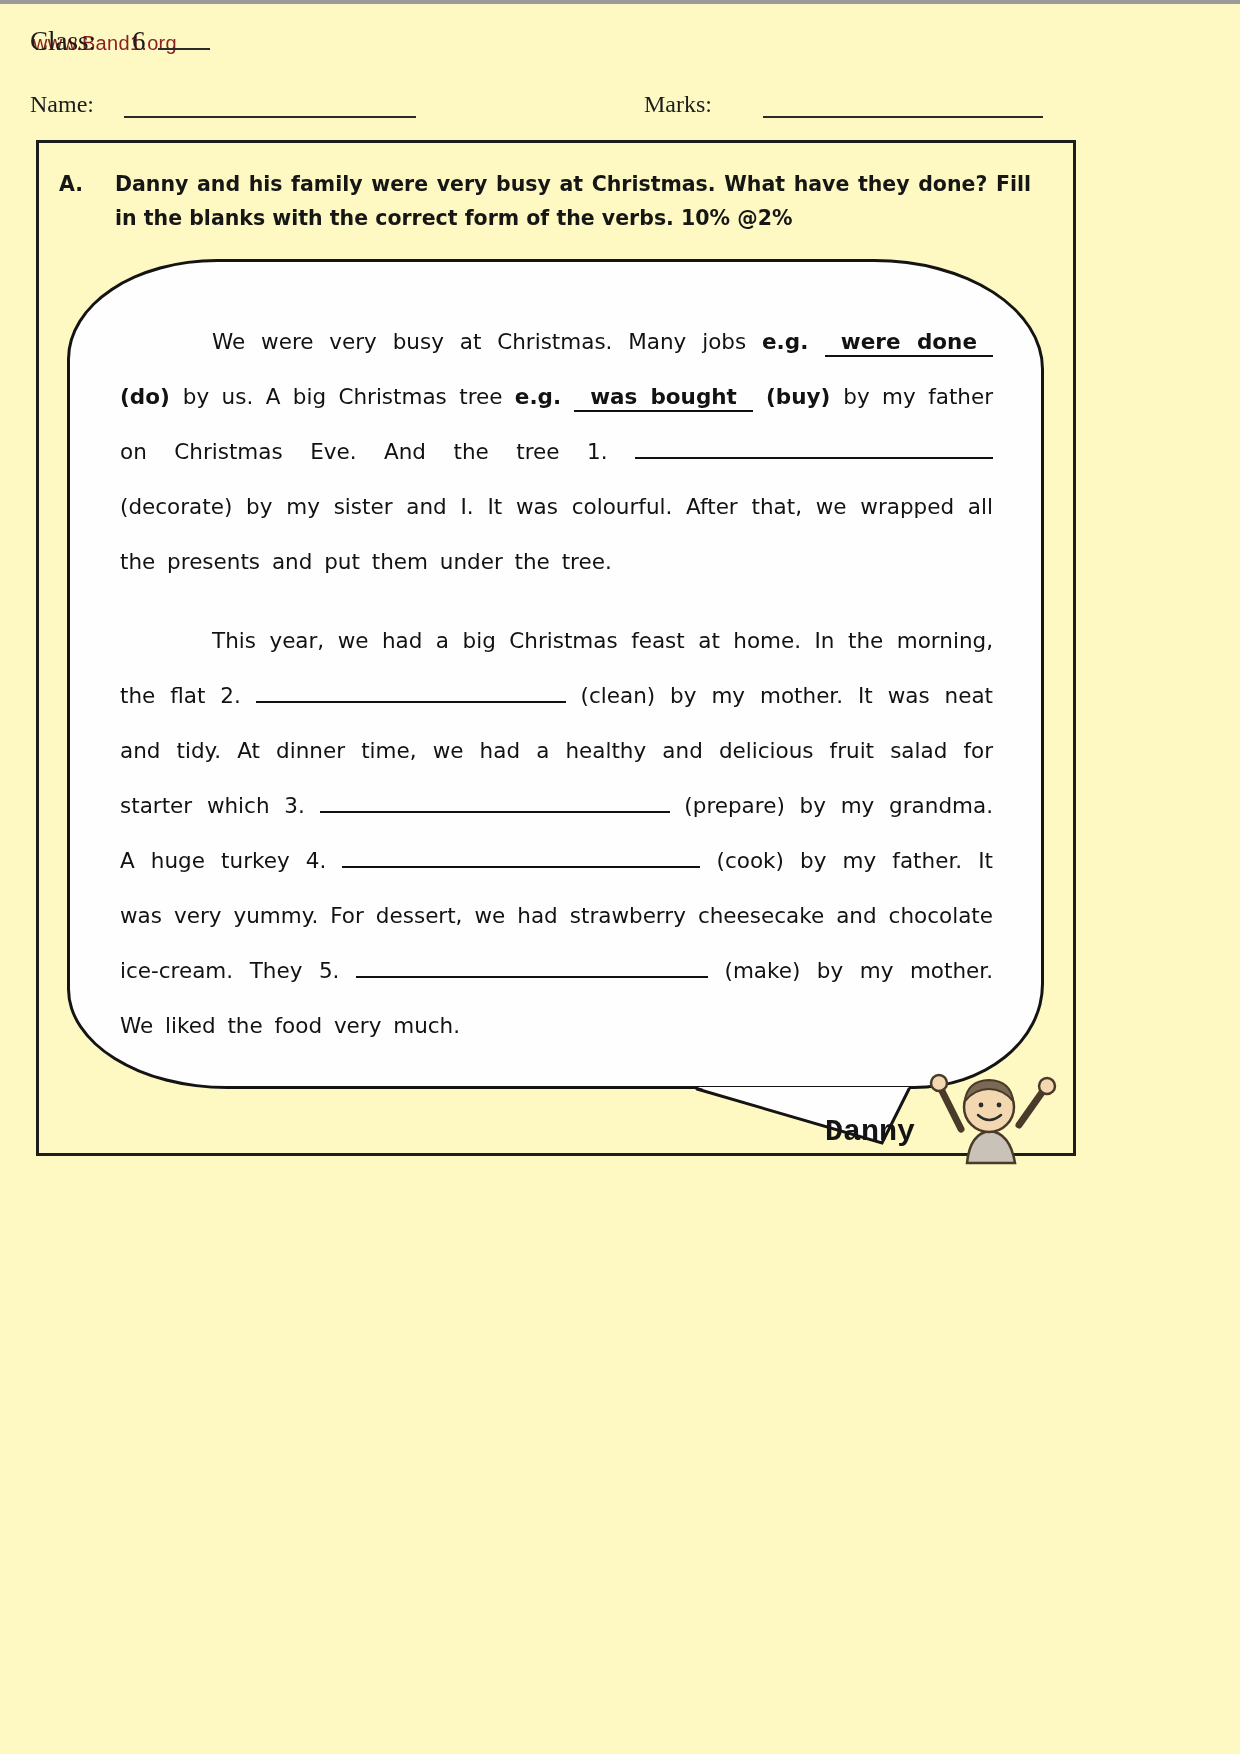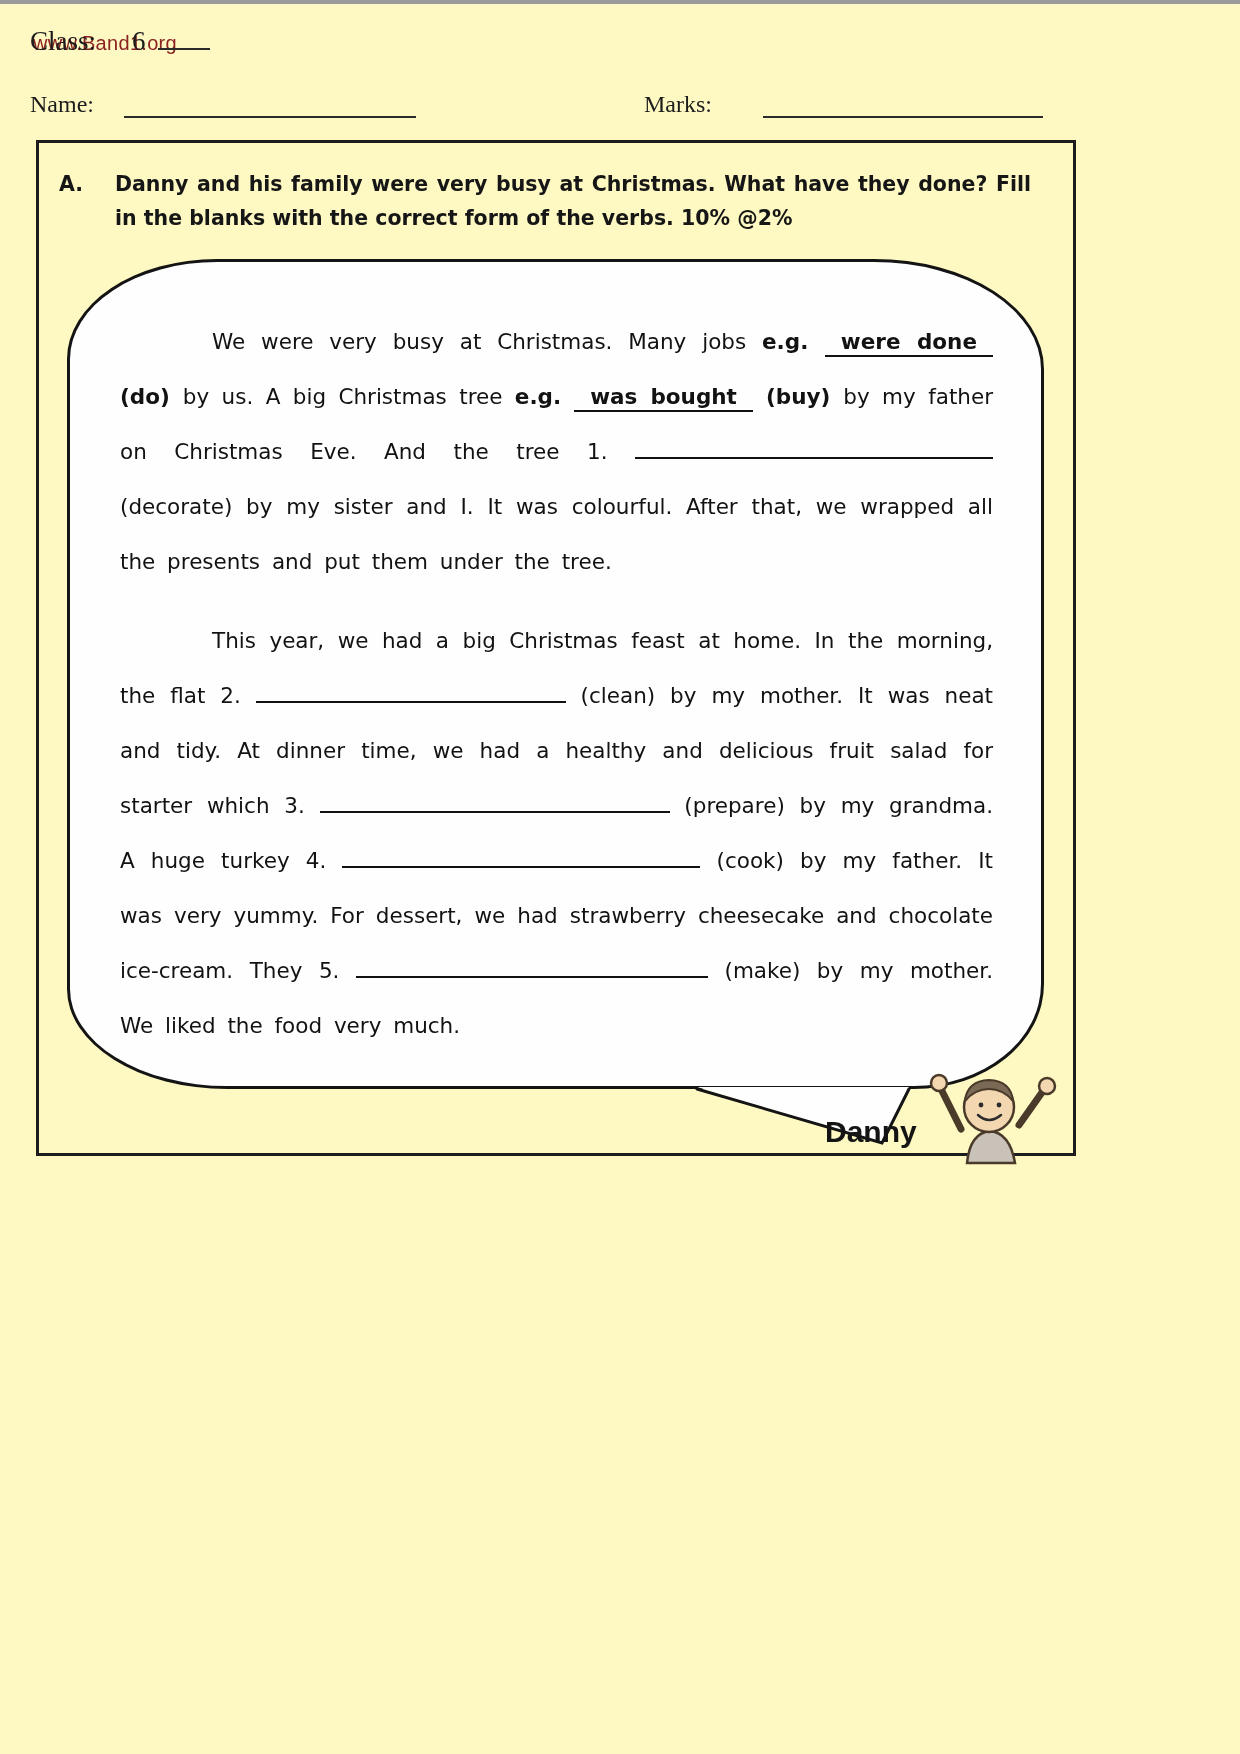--- a/index.html
+++ b/index.html
@@ -86,21 +86,21 @@
   }
   .blank-line {
     display:inline-block;
     border-bottom:2px solid #111;
     height:0.85em;
   }
 
   .bubble-tail { position:absolute; left:655px; top:944px; z-index:2; }
   .danny-label {
     position:absolute; left:786px; top:972px;
-    font-family:Liberation Sans, sans-serif;
+    font-family:Liberation Mono, monospace;
     font-weight:bold; font-size:30px; color:#141414;
     z-index:3;
   }
   .danny-cartoon { position:absolute; left:876px; top:924px; z-index:3; }
 </style>
 </head>
 <body>
 
 <div class="page">
 

